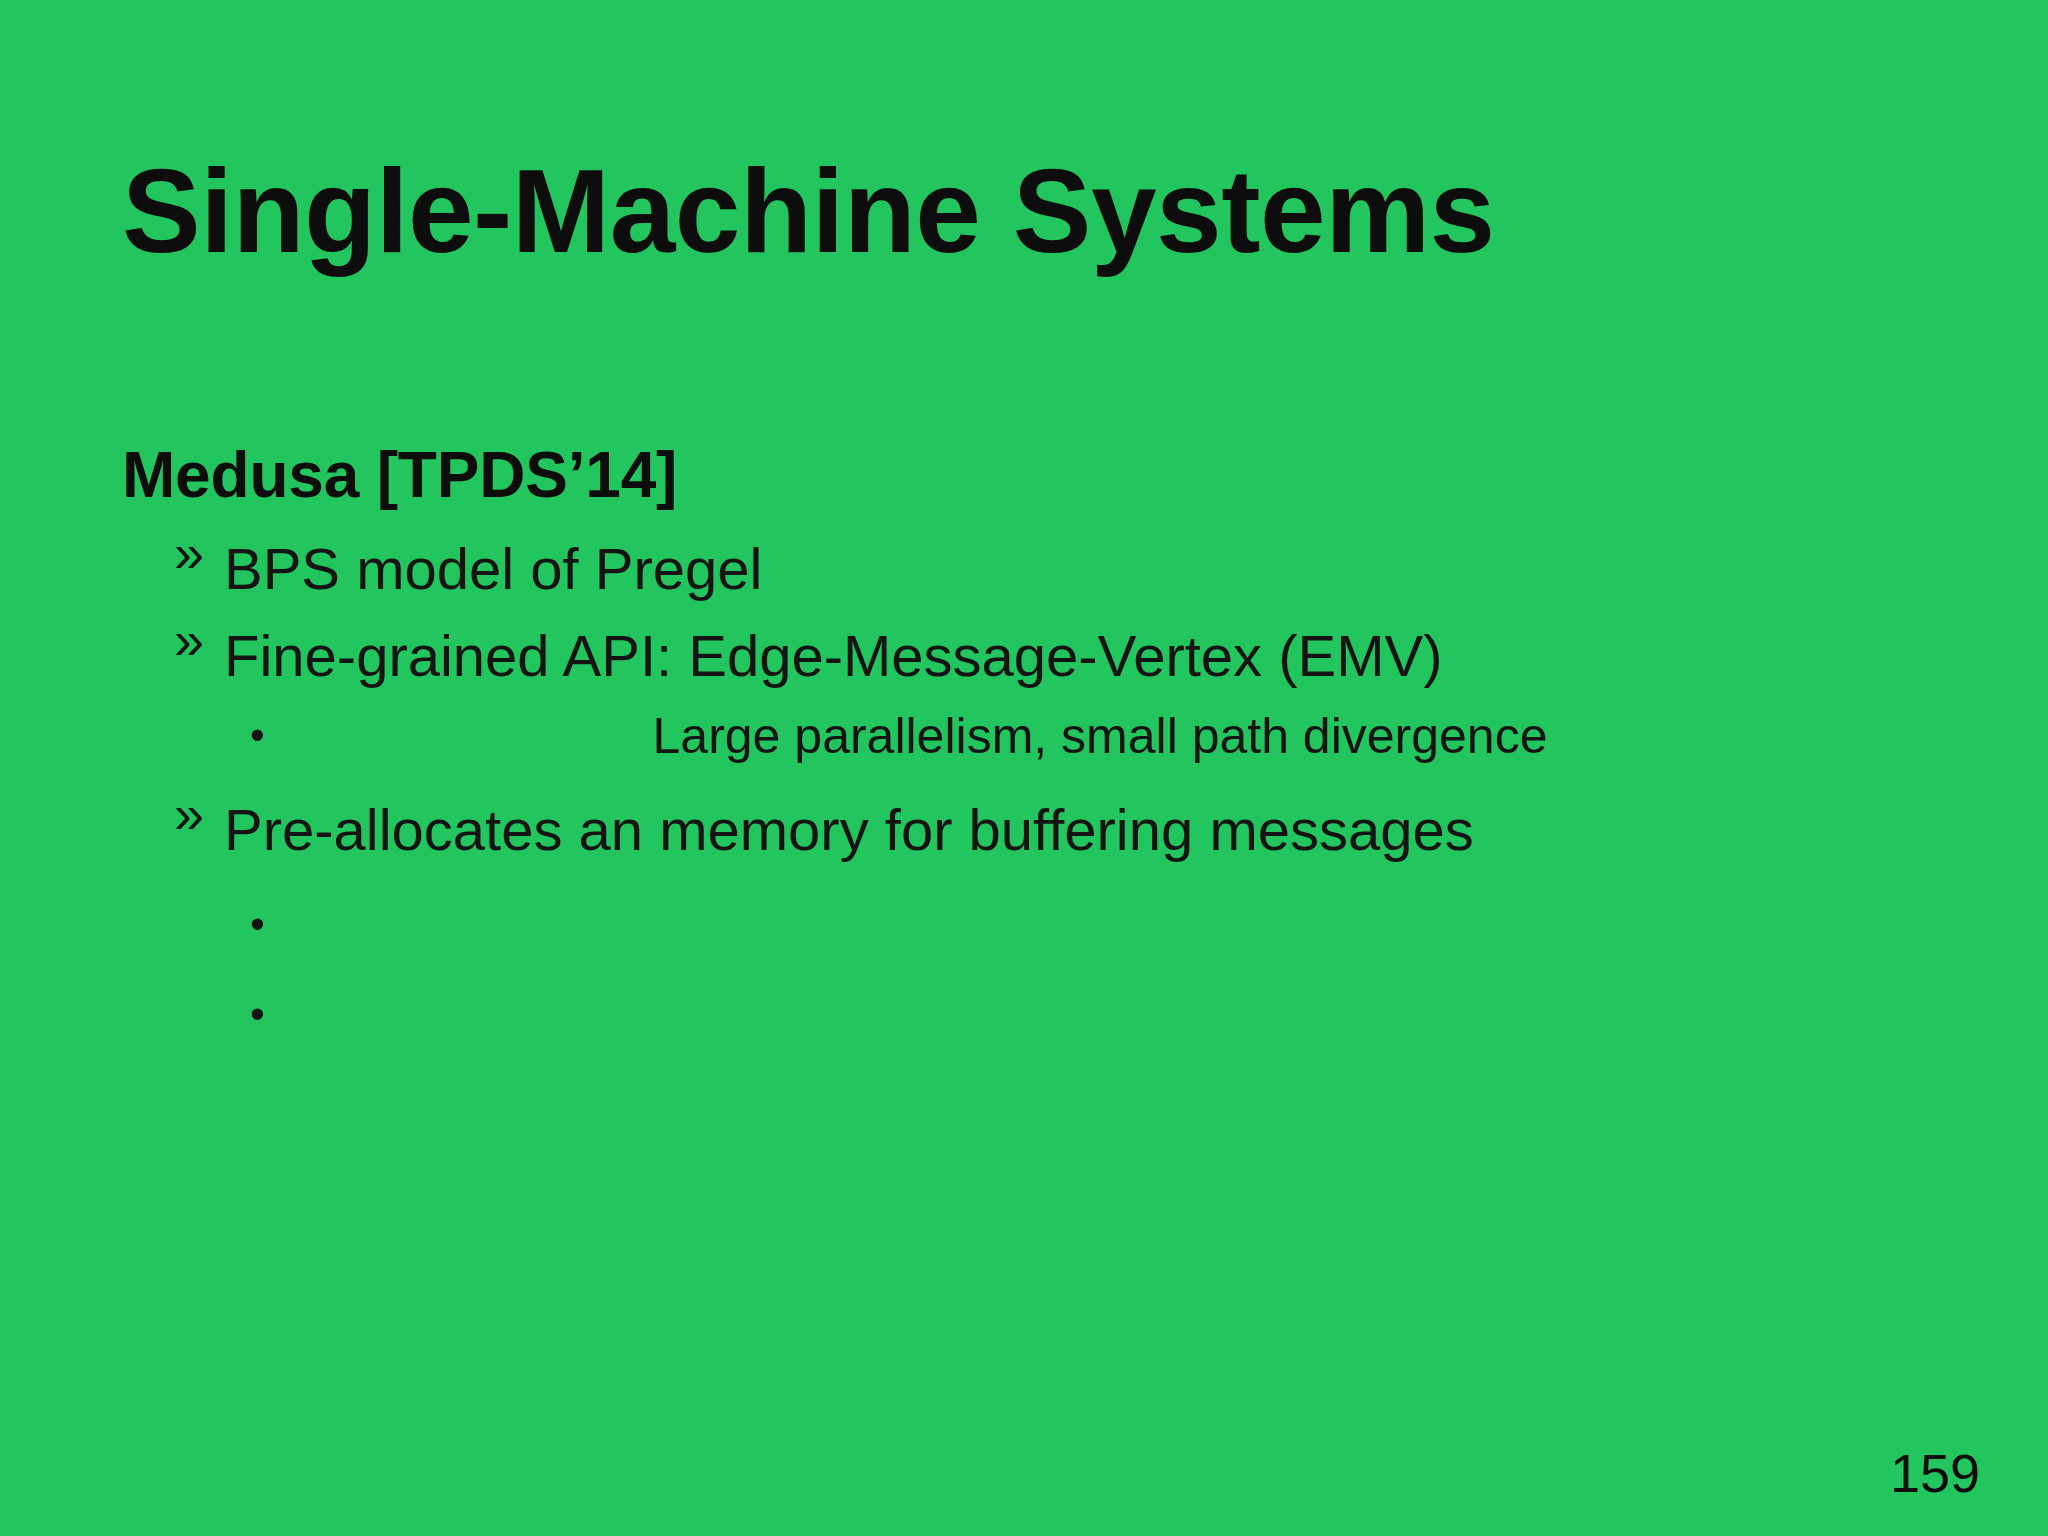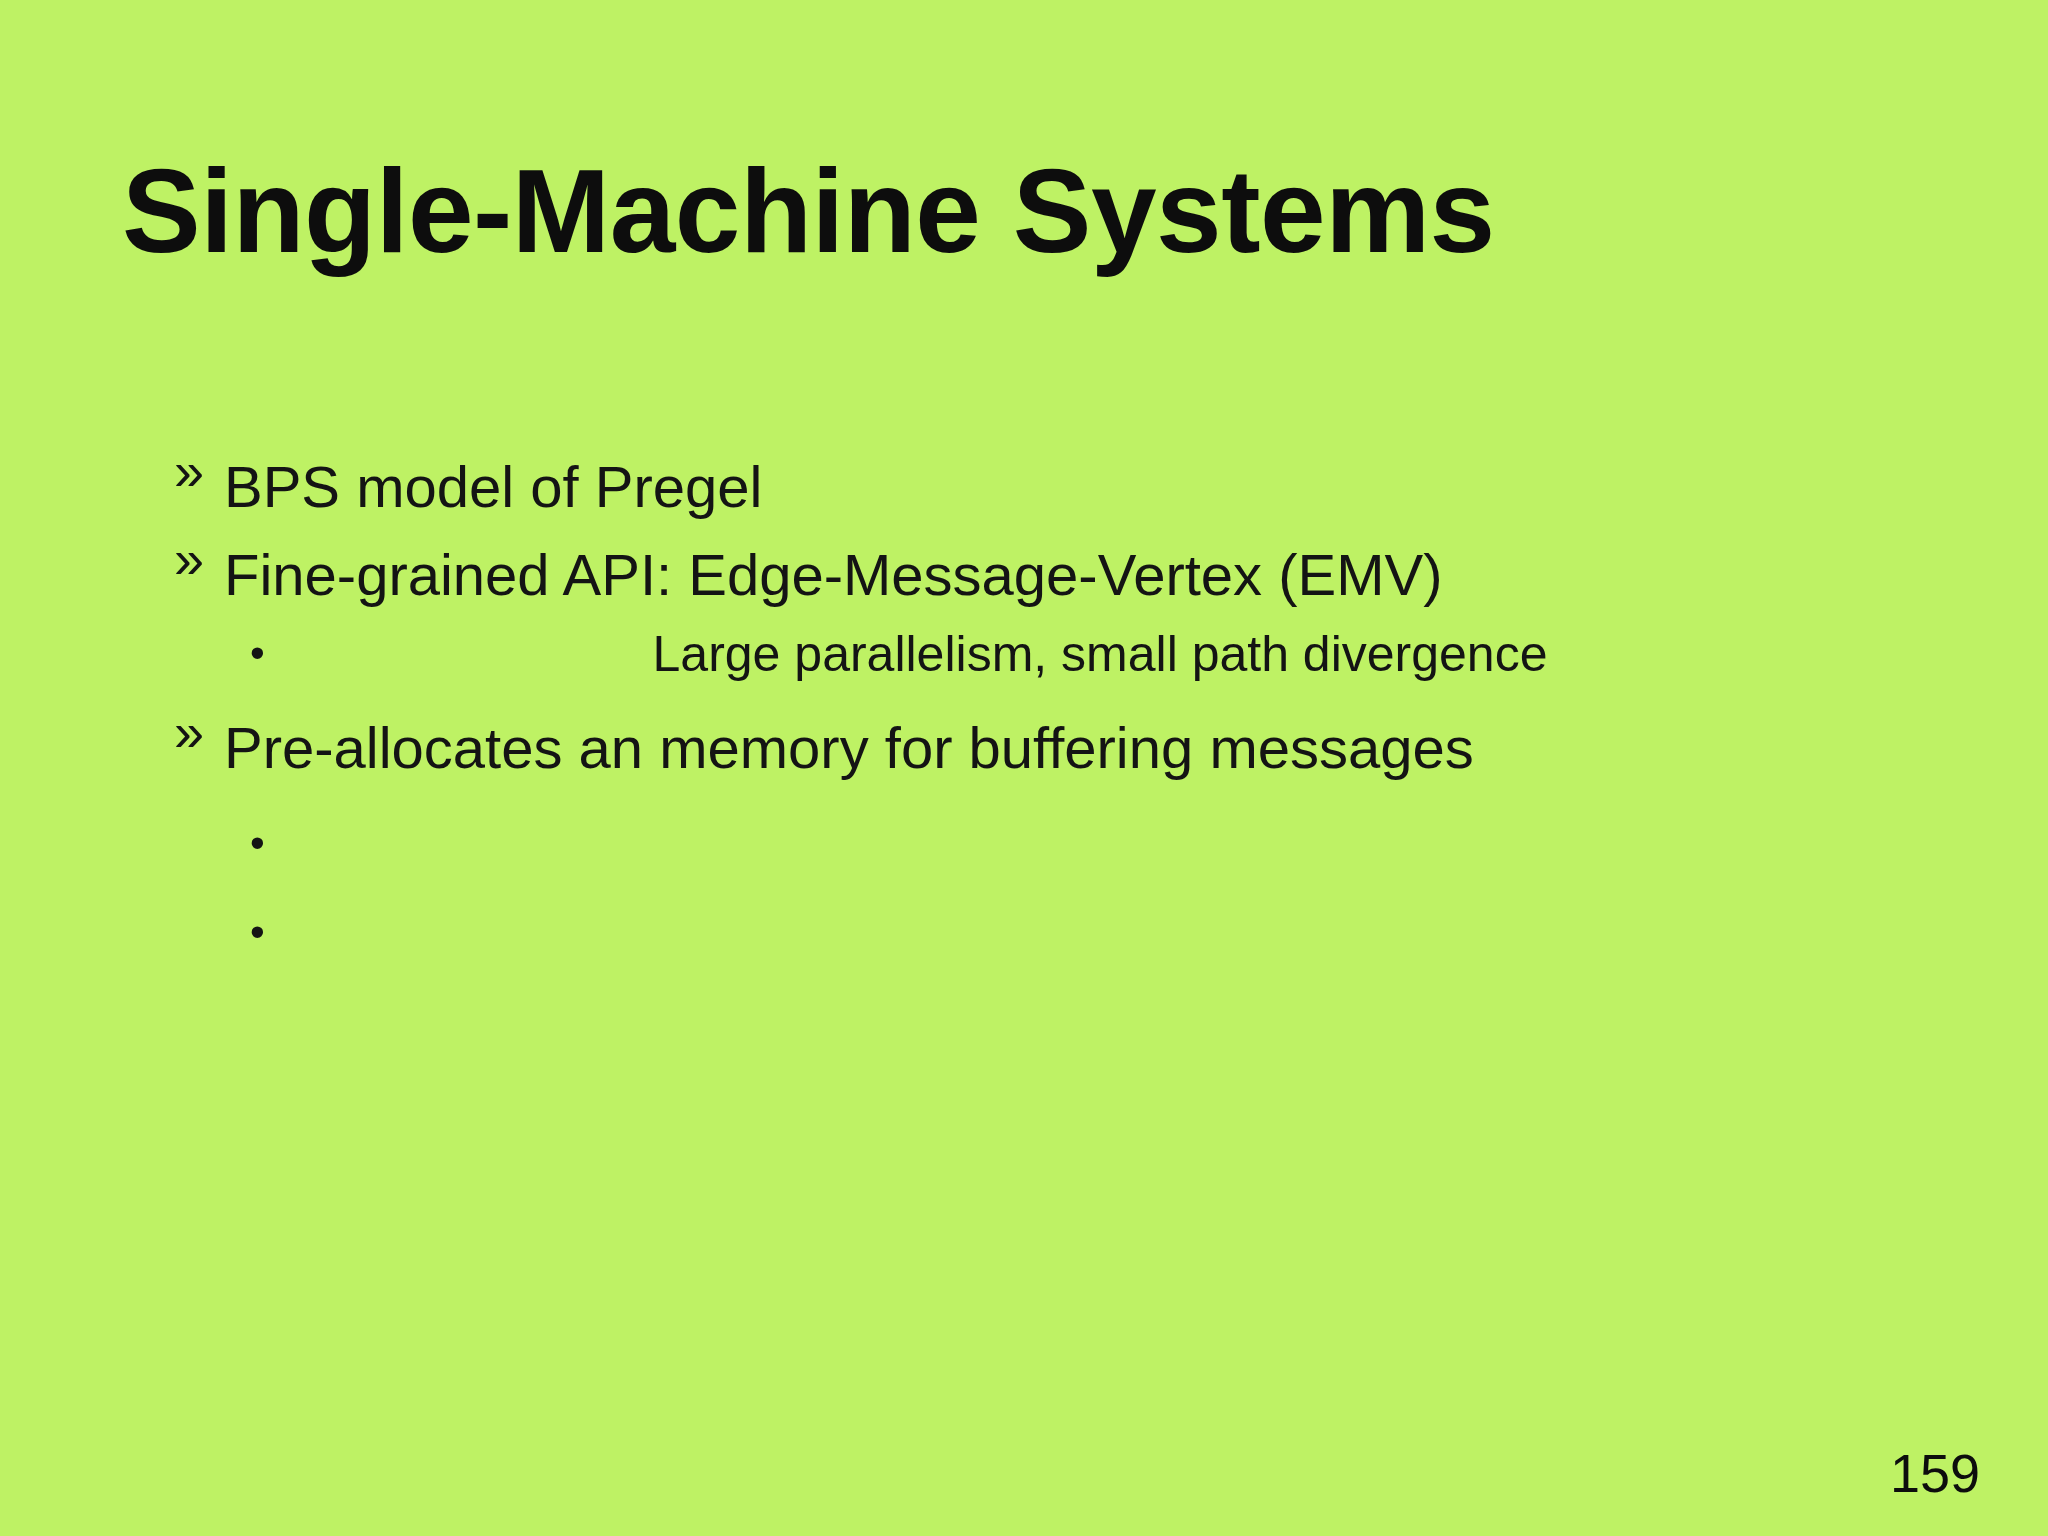--- a/index.html
+++ b/index.html
@@ -9,21 +9,21 @@
     background: #ffffff;
   }
   body {
     font-family: "Liberation Sans", sans-serif;
     -webkit-font-smoothing: antialiased;
   }
   #slide {
     position: relative;
     width: 2048px;
     height: 1536px;
-    background: #bef264;
+    background: #22c55e;
     overflow: hidden;
   }
 
   
   #slide-title {
     position: absolute;
     left: 122px;
     top: 150px;
     width: 1820px;
     font-size: 118px;
@@ -112,20 +112,21 @@
 </style>
 </head>
 <body>
 
 <div id="slide">
 
   <div id="slide-title">Single-Machine Systems</div>
 
   <div id="body-block">
 
+    <div class="heading-line">Medusa [TPDS’14]</div>
 
     <div class="lvl1">
       <span class="marker">»</span>
       <span class="txt">BPS model of Pregel</span>
     </div>
 
     <div class="lvl1">
       <span class="marker">»</span>
       <span class="txt">Fine-grained API: Edge-Message-Vertex (EMV)</span>
     </div>

